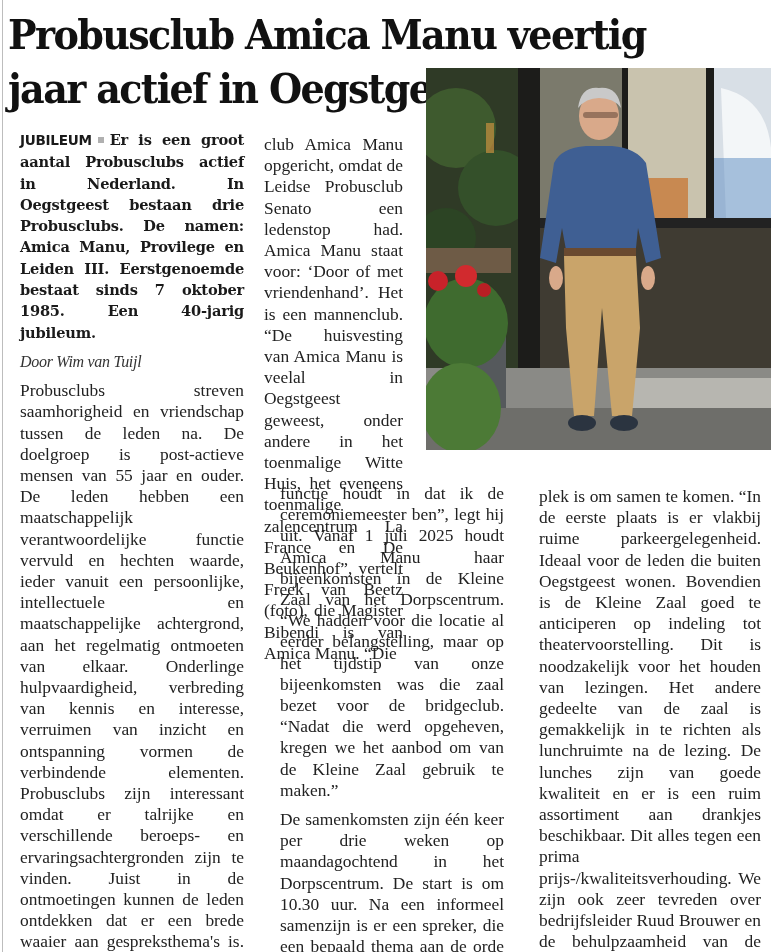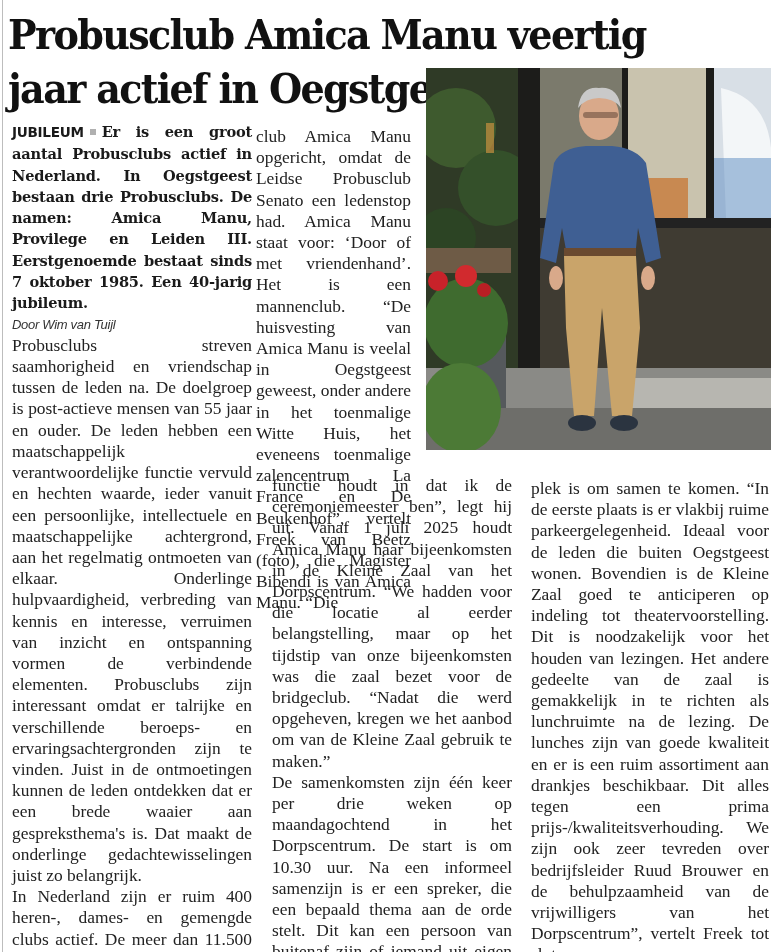--- a/index.html
+++ b/index.html
@@ -5,29 +5,29 @@
   html, body { margin: 0; padding: 0; background: #ffffff; }
   body { width: 776px; height: 952px; position: relative; overflow: hidden; color: #1e1e1e; }
   .leftrule { position: absolute; left: 2px; top: 0; width: 1px; height: 952px; background: #bdbdbd; }
   .headline {
     position: absolute; left: 8px; top: 8px; width: 770px;
     font-family: "DejaVu Serif", serif; font-weight: bold;
     font-size: 41px; line-height: 54px; letter-spacing: -1.8px; color: #111;
     transform: scaleX(0.93); transform-origin: left top;
   }
   .col { position: absolute; font-family: "Liberation Serif", serif; font-size: 17.4px; line-height: 21.2px; text-align: justify; color: #222; }
-  .col p { margin: 0; }
+  .col p { margin: 8px; }
   .col1 { left: 12px; top: 121px; width: 240px; }
   .col2 { left: 256px; top: 126px; width: 155px; }
   .col2b { left: 272px; top: 475px; width: 240px; }
   .col3 { left: 531px; top: 478px; width: 238px; }
   .lead { font-family: "DejaVu Serif", serif; font-weight: bold; font-size: 14.6px; line-height: 21.3px; letter-spacing: -0.2px; color: #1a1a1a; }
   .kicker { font-family: "DejaVu Sans", sans-serif; font-weight: bold; font-size: 13.6px; letter-spacing: -0.3px; }
   .bullet { display: inline-block; width: 6px; height: 6px; background: #b0b0b0; margin: 0 6px 2px 6px; vertical-align: middle; }
-  .byline { font-family: Liberation Sans, sans-serif; font-style: italic; font-size: 13px; margin-top: 16px; margin-bottom: 24px; color: #333; letter-spacing: -0.3px; }
+  .byline { font-family: Liberation Serif, serif; font-style: italic; font-size: 16px; margin-top: 16px; margin-bottom: 24px; color: #333; letter-spacing: -0.3px; }
   .photo { position: absolute; left: 426px; top: 68px; width: 345px; height: 382px; overflow: hidden; background: #2a2a26; }
   .photo svg { display: block; }
 </style>
 </head>
 <body>
 
 <div class="leftrule"></div>
 
 <h1 class="headline" style="margin:0;">Probusclub Amica Manu veertig jaar actief in Oegstgeest</h1>
 

